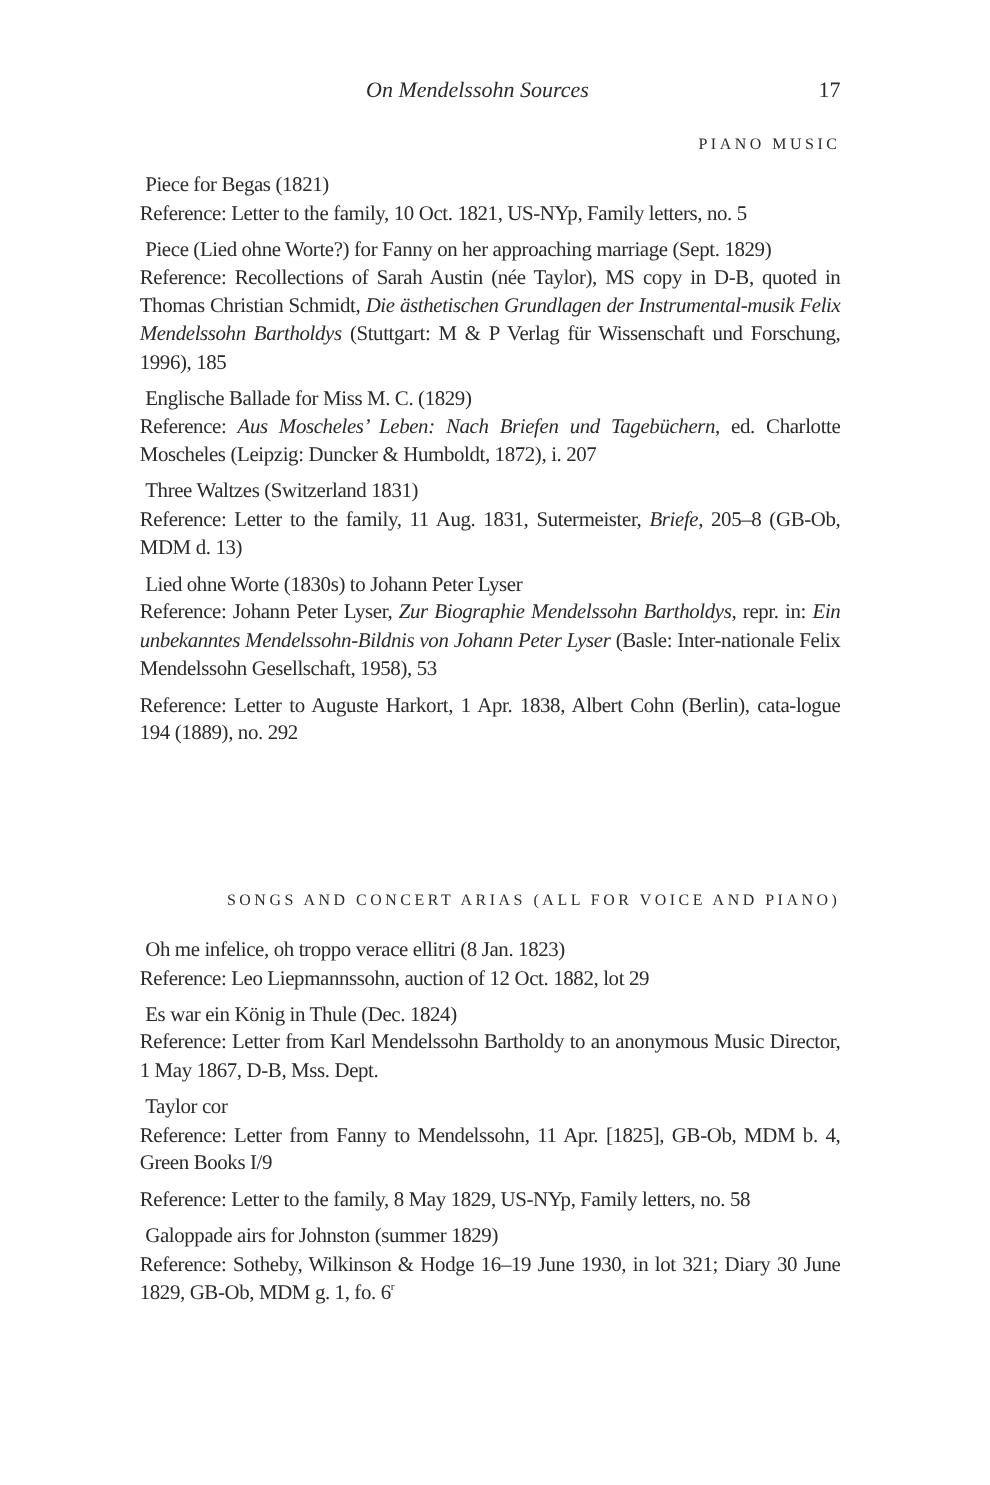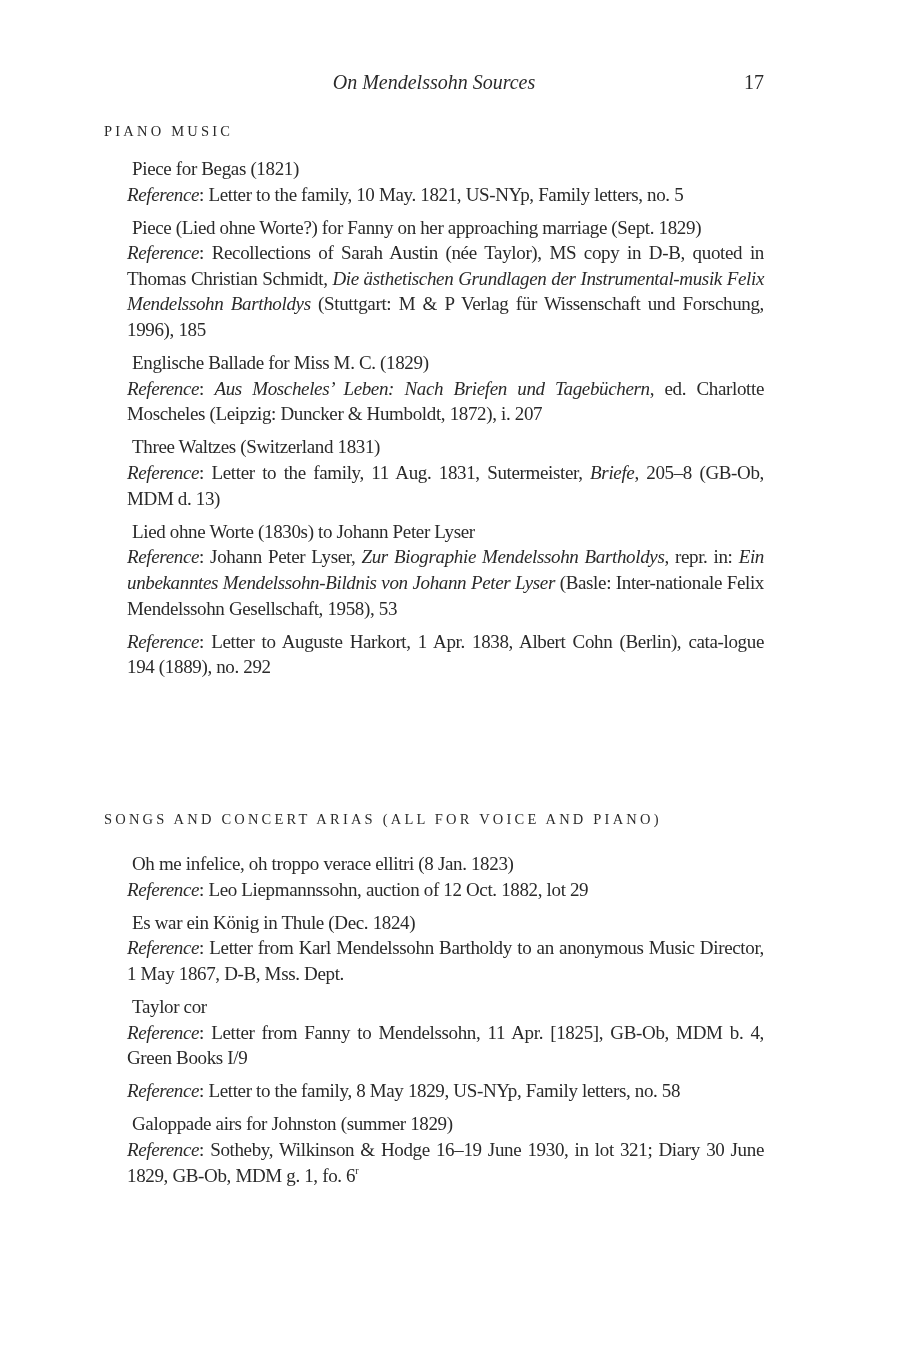--- a/index.html
+++ b/index.html
@@ -10,50 +10,50 @@
     }
     .page { position: absolute; left: 104px; top: 0; width: 660px; }
     .running-head {
       position: absolute; top: 68px; left: 0; width: 660px; height: 28px;
       font-size: 20px; font-style: italic; text-align: center; line-height: 28px;
     }
     .page-number {
       position: absolute; right: 0; top: 0; font-style: normal; font-size: 20px; margin-left: 36px;
     }
     .section-heading {
-      position: absolute; left: 0; width: 660px; text-align: left;
+      position: absolute; left: 0; width: 660px; text-align: right;
       font-size: 14.5px; letter-spacing: 3.2px; text-transform: uppercase;
       line-height: 20px;
     }
     .entry-list { position: absolute; left: 0; width: 660px; }
     .entry { margin: 0 0 7.5px 0; font-size: 19px; line-height: 25.6px; }
     .entry-title { display: block; white-space: nowrap; letter-spacing: -0.35px; margin-left: 28px; }
     .entry-ref {
       display: block; padding-left: 23px; text-align: justify;
       letter-spacing: -0.35px; hyphens: manual;
     }
-    .ref-label { font-style: italic; }
+    .ref-label { }
     .it { font-style: italic; }
     sup { font-size: 10px; vertical-align: 8px; line-height: 0; }
   </style>
 </head>
 <body>
 
 <div class="page">
 
   <div class="running-head">
     <span>On Mendelssohn Sources</span>
     <span class="page-number">17</span>
   </div>
 
   <div class="section-heading" style="top:121px;">Piano Music</div>
   <div class="entry-list" style="top:156px;">
       <div class="entry">
         <span class="entry-title">Piece for Begas (1821)</span>
-        <span class="entry-ref"><span class="ref-label">Reference</span><span>: Letter to the family, 10 May. 1821, US-NYp, Family letters, no. 5</span></span>
+        <span class="entry-ref"><span class="ref-label">Reference</span><span>: Letter to the family, 10 Oct. 1821, US-NYp, Family letters, no. 5</span></span>
       </div>
       <div class="entry">
         <span class="entry-title">Piece (Lied ohne Worte?) for Fanny on her approaching marriage (Sept. 1829)</span>
         <span class="entry-ref"><span class="ref-label">Reference</span><span>: Recollections of Sarah Austin (née Taylor), MS copy in D-B, quoted in Thomas Christian Schmidt, </span><span class="it">Die ästhetischen Grundlagen der Instrumental-musik Felix Mendelssohn Bartholdys</span><span> (Stuttgart: M &amp; P Verlag für Wissenschaft und Forschung, 1996), 185</span></span>
       </div>
       <div class="entry">
         <span class="entry-title">Englische Ballade for Miss M. C. (1829)</span>
         <span class="entry-ref"><span class="ref-label">Reference</span><span>: </span><span class="it">Aus Moscheles’ Leben: Nach Briefen und Tagebüchern</span><span>, ed. Charlotte Moscheles (Leipzig: Duncker &amp; Humboldt, 1872), i. 207</span></span>
       </div>
       <div class="entry">

